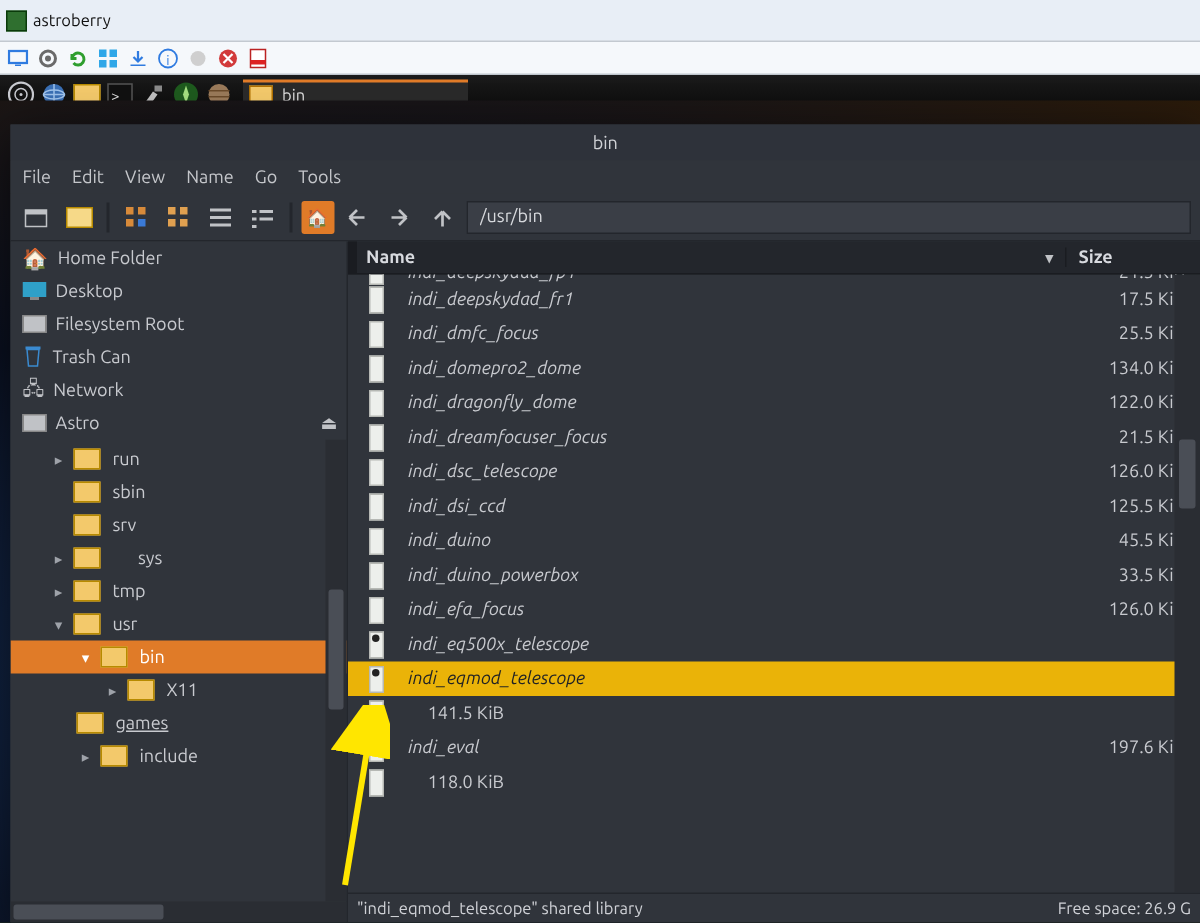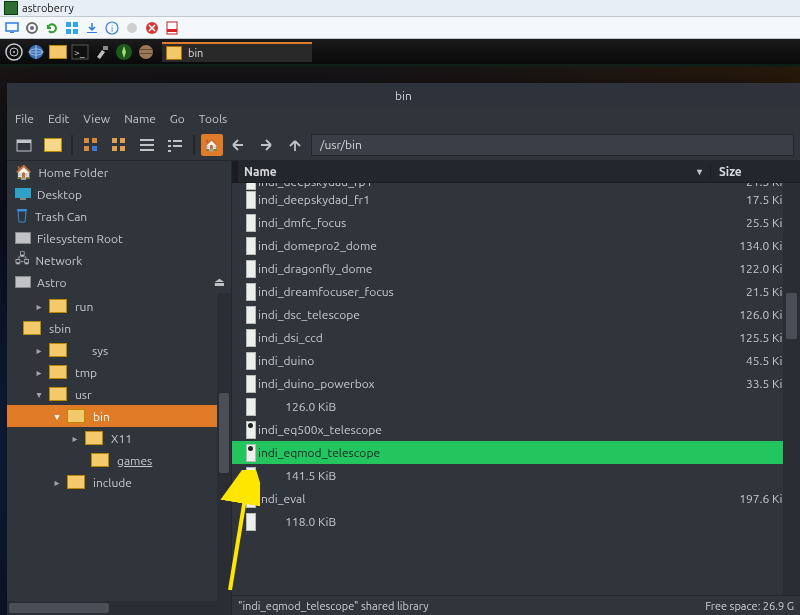--- a/index.html
+++ b/index.html
@@ -1,20 +1,20 @@
 <!DOCTYPE html>
 <html><head>
 <meta charset="utf-8">
 <style>
 * { margin: 0; padding: 0; box-sizing: border-box; font-family: "Ubuntu", "Segoe UI", Arial, sans-serif; }
 html, body { width: 800px; height: 615px; overflow: hidden; background: #102018; }
 body { position: relative; }
 
 
-.host-titlebar { height: 17px; background: #e8eef6; display: flex; align-items: center; padding: 0 4px; border-bottom: 1px solid #c3c9d0; }
+.host-titlebar { height: 28px; background: #e8eef6; display: flex; align-items: center; padding: 0 4px; border-bottom: 1px solid #c3c9d0; }
 .host-titlebar .tb-icon { width: 14px; height: 14px; background: #2f6f2f; border: 1px solid #0a3a0a; margin-right: 4px; }
 .host-titlebar .title { font-size: 11px; color: #111; }
 
 
 .host-toolbar { height: 22px; background: #f5f8fb; display: flex; align-items: center; gap: 4px; padding: 0 4px; border-bottom: 1px solid #bfc6cd; }
 .host-toolbar .ic { width: 16px; height: 16px; display:flex; align-items:center; justify-content:center; font-size:12px; }
 .ic-blue { color:#2f7be0; } .ic-grey{color:#6a6a6a;} .ic-green{color:#2e9e2e;}
 .ic-red{color:#d23a3a;} .ic-win{color:#2fa7e8;}
 
 
@@ -64,23 +64,23 @@
 .filehdr { height:22px; background:#23262c; display:flex; align-items:center; color:#d8dadf; font-size:12px; font-weight:600; border-bottom:1px solid #1a1c21; }
 .filehdr .col-handle{ width:6px; background:#1a1c21; height:100%; }
 .filehdr .col-name { flex:1; padding-left:6px; display:flex; align-items:center; justify-content:space-between; padding-right:8px;}
 .filehdr .col-name .arrow{ font-size:10px; color:#c0c2c6; }
 .filehdr .col-size { width:90px; padding-left:8px; border-left:1px solid #1a1c21;}
 .filelist { flex:1; overflow:hidden; position:relative; }
 .filelist .scroll { position:absolute; right:0; top:0; bottom:0; width:17px; background:#2a2d33; }
 .filelist .scroll .thumb { width:11px; margin:3px; background:#4a4e56; border-radius:2px; }
 .row { display:flex; align-items:center; height:23px; font-size:12px; color:#c8cacf; }
 .row .c-ic { width:24px; display:flex; justify-content:center; padding-left:14px;}
-.row .c-name { flex:1; padding-left:2px; white-space:nowrap; overflow:hidden; text-overflow:ellipsis; }
+.row .c-name { flex:1; padding-left:16px; white-space:nowrap; overflow:hidden; text-overflow:ellipsis;font-style:italic; }
 .row .c-size { width:90px; text-align:right; padding-right:10px; }
-.row.sel { background:#22c55e; color:#1f2125; }
+.row.sel { background:#eab308; color:#1f2125; }
 .file-ic { width:16px;height:18px; background:#edefec; border:1px solid #b6b8b4; display:inline-block; }
 .file-ic.script { background:#edefec; position:relative; }
 .file-ic.script::after{ content:""; position:absolute; left:1px; top:1px; width:5px;height:5px; background:#222; border-radius:50%; }
 
 
 .statusbar { height:20px; background:#30343b; border-top:1px solid #23262c; display:flex; align-items:center; justify-content:space-between; padding:0 6px; color:#cfd1d6; font-size:11px; }
 .statusbar.inner { border-top:1px solid #23262c; }
 
 
 svg { display:block; }
@@ -288,52 +288,57 @@
           <span>Home Folder</span>
         </div>
       <div class="sb-item top">
           <svg width="16" height="12">
             <rect x="0" y="0" width="16" height="10" fill="#2fa0c8"></rect>
             <rect x="5" y="10" width="6" height="2" fill="#888"></rect>
           </svg>
           <span>Desktop</span>
         </div>
       <div class="sb-item top">
+          <span class="drive-ic"></span>
+          <span>Filesystem Root</span>
+        </div>
+      <div class="sb-item top">
           <svg width="14" height="16">
             <path d="M3 3h8l-1 11H4z" fill="none" stroke="#3a8ad0"></path>
             <rect x="2" y="1" width="10" height="2" fill="#3a8ad0"></rect>
           </svg>
           <span>Trash Can</span>
         </div>
       <div class="sb-item top">
-          <span class="drive-ic"></span>
-          <span>Filesystem Root</span>
-        </div>
-      <div class="sb-item top">
           <span class="net-ic">🖧</span>
           <span>Network</span>
         </div>
       <div class="sb-item top device">
         <div style="display:flex;align-items:center;gap:6px;">
             <span class="drive-ic"></span>
             <span>Astro</span>
           </div>
         <span style="color:#c0c2c6">⏏</span>
       </div>
 
       <div class="tree" id="tree">
           <div class="tree-item" style="padding-left: 26px;">
             <span class="exp">▸</span>
             <span class="folder-ic"></span>
             <span style="margin-left:4px;">run</span>
           </div>
-          <div class="tree-item" style="">
+          <div class="tree-item" style="padding-left: 26px;">
             <span class="exp"></span>
             <span class="folder-ic"></span>
             <span style="margin-left:4px;">sbin</span>
+          </div>
+          <div class="tree-item" style="padding-left: 26px;">
+            <span class="exp"></span>
+            <span class="folder-ic"></span>
+            <span style="margin-left:4px;">srv</span>
           </div>
           <div class="tree-item" style="padding-left: 26px;">
             <span class="exp">▸</span>
             <span class="folder-ic"></span>
             <span style="margin-left:21px;">sys</span>
           </div>
           <div class="tree-item" style="padding-left: 26px;">
             <span class="exp">▸</span>
             <span class="folder-ic"></span>
             <span style="margin-left:4px;">tmp</span>
@@ -346,21 +351,21 @@
           <div class="tree-item sel" style="padding-left: 44px;">
             <span class="exp">▾</span>
             <span class="folder-ic"></span>
             <span style="margin-left:4px;">bin</span>
           </div>
           <div class="tree-item" style="padding-left: 62px;">
             <span class="exp">▸</span>
             <span class="folder-ic"></span>
             <span style="margin-left:4px;">X11</span>
           </div>
-          <div class="tree-item" style="padding-left: 68px; text-decoration: underline;">
+          <div class="tree-item" style="padding-left: 28px; text-decoration: underline;">
             <span class="exp"></span>
             <span class="folder-ic"></span>
             <span style="margin-left:4px;">games</span>
           </div>
           <div class="tree-item" style="padding-left: 44px;">
             <span class="exp">▸</span>
             <span class="folder-ic"></span>
             <span style="margin-left:4px;">include</span>
           </div>
           <div class="tree-scroll">
@@ -449,20 +454,21 @@
             <div class="c-ic">
               <span class="file-ic"></span>
             </div>
             <div class="c-name">indi_duino_powerbox</div>
             <div class="c-size">33.5 KiB</div>
           </div>
           <div class="row">
             <div class="c-ic">
               <span class="file-ic"></span>
             </div>
+            <div class="c-name">indi_efa_focus</div>
             <div class="c-size">126.0 KiB</div>
           </div>
           <div class="row">
             <div class="c-ic">
               <span class="file-ic script"></span>
             </div>
             <div class="c-name">indi_eq500x_telescope</div>
             <div class="c-size"></div>
           </div>
           <div class="row sel">

